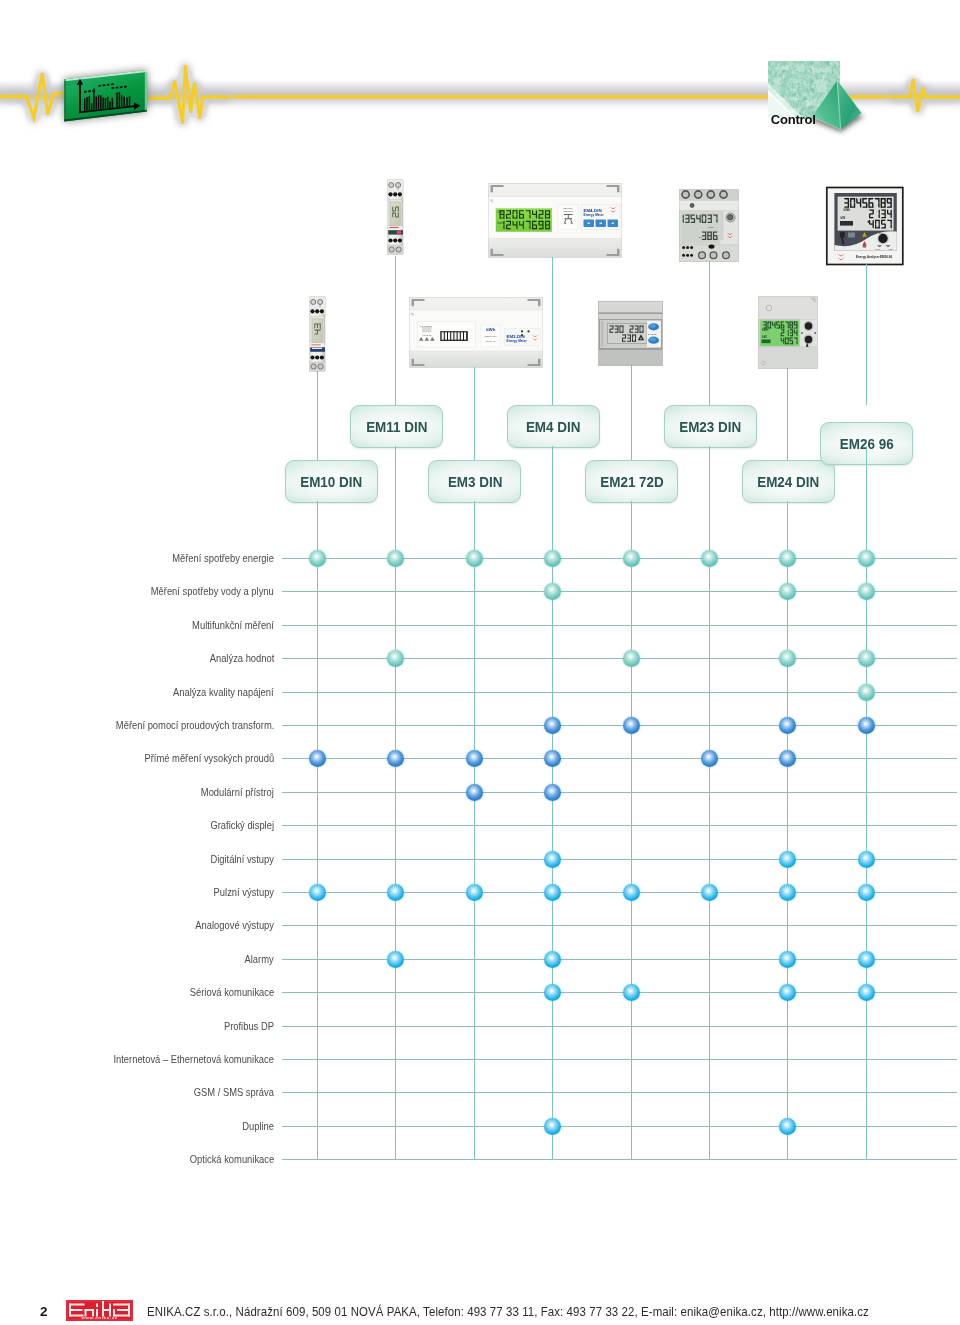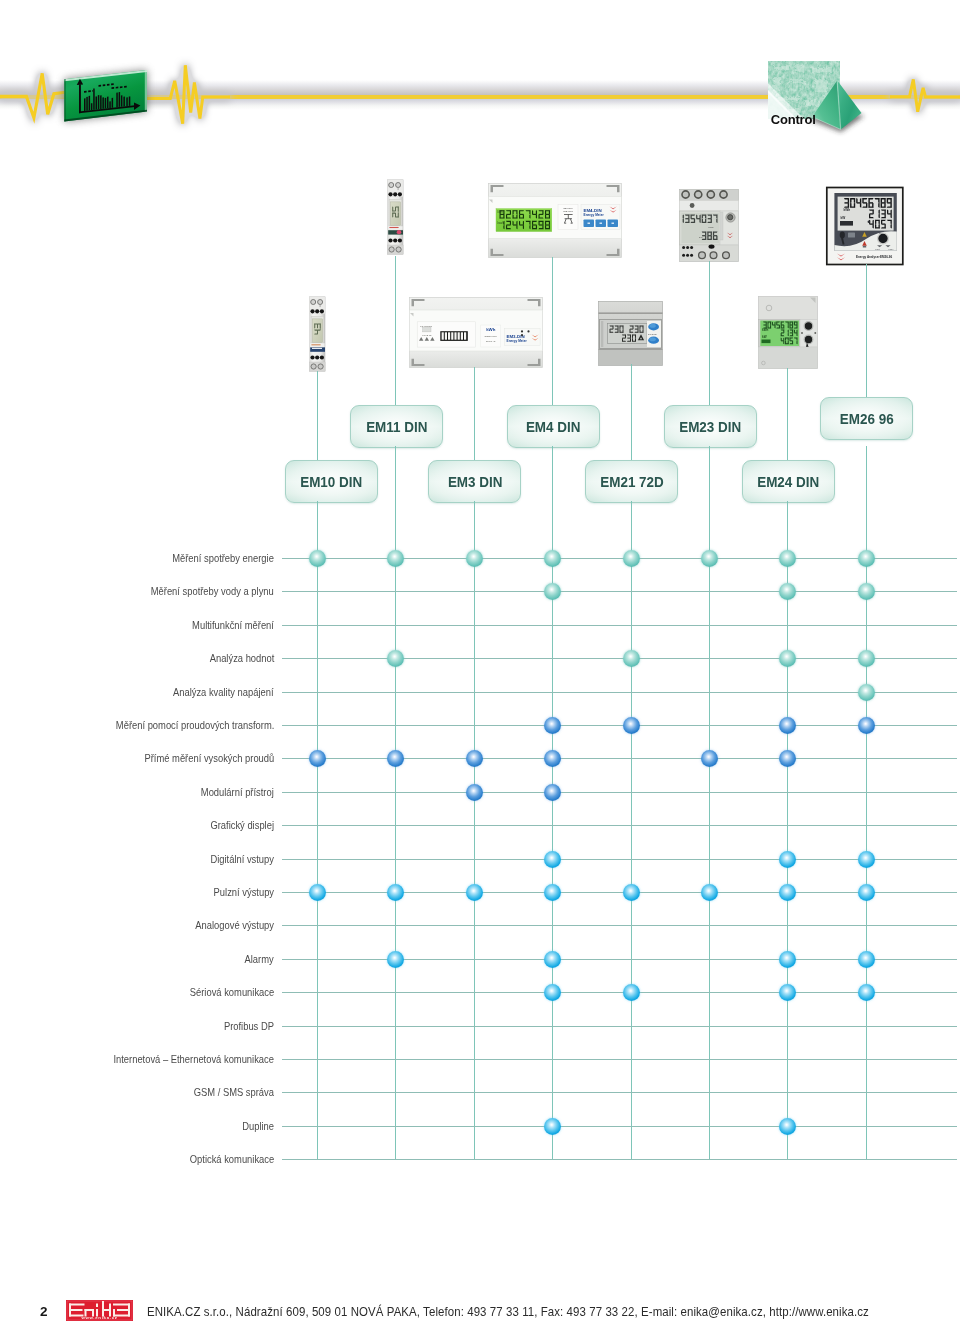--- a/index.html
+++ b/index.html
@@ -1041,21 +1041,21 @@
       </div>
       <div class="pbox" style="left: 585.1px; top: 460px; width: 91px; height: 41px;">
         <span>EM21 72D</span>
       </div>
       <div class="pbox" style="left: 663.5px; top: 405px; width: 91px; height: 41px;">
         <span>EM23 DIN</span>
       </div>
       <div class="pbox" style="left: 741.9px; top: 460px; width: 91px; height: 41px;">
         <span>EM24 DIN</span>
       </div>
-      <div class="pbox" style="left: 820.3px; top: 397px; width: 91px; height: 41px;">
+      <div class="pbox" style="left: 820.3px; top: 422px; width: 91px; height: 41px;">
         <span>EM26 96</span>
       </div>
     </div>
 
   <div id="matrix">
       <div class="vline" style="left: 317px; top: 501px; height: 659.2px;"></div>
       <div class="vline" style="left: 395px; top: 446px; height: 714.2px;"></div>
       <div class="vline" style="left: 474px; top: 501px; height: 659.2px;"></div>
       <div class="vline" style="left: 552px; top: 446px; height: 714.2px;"></div>
       <div class="vline" style="left: 631px; top: 501px; height: 659.2px;"></div>

